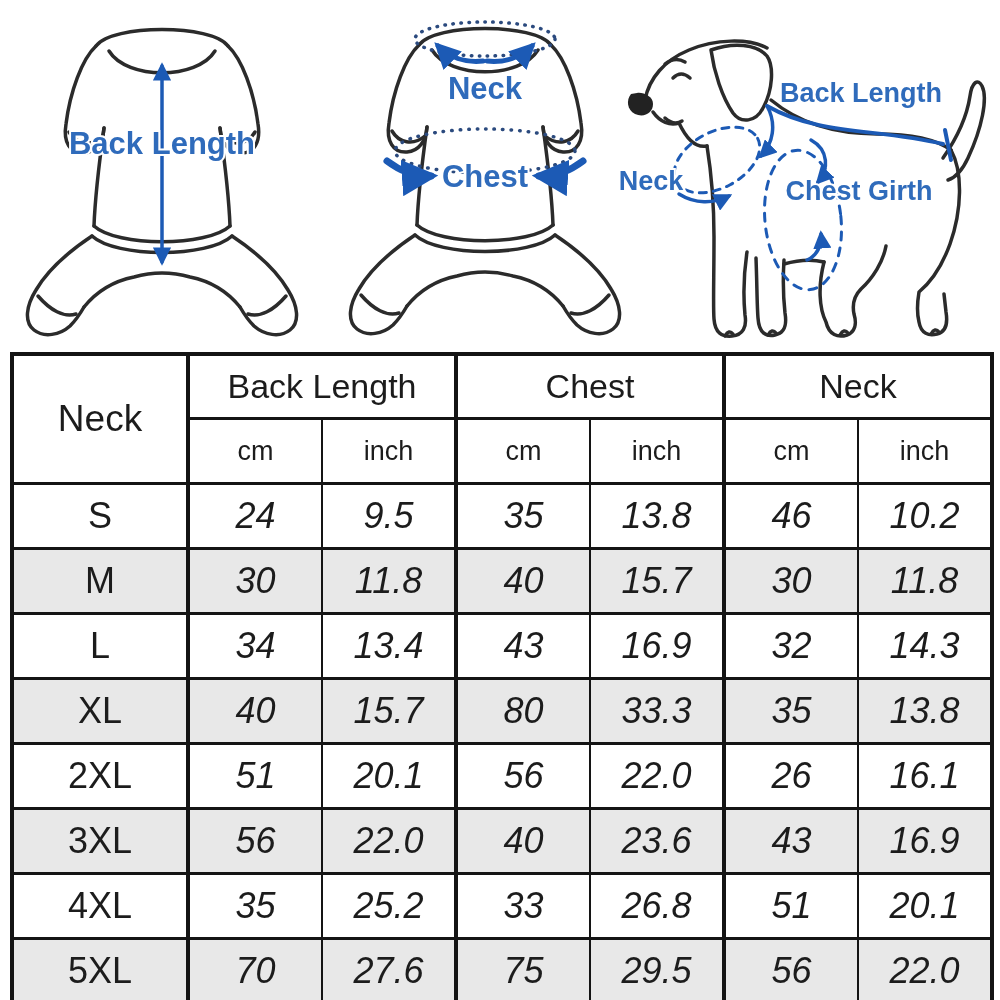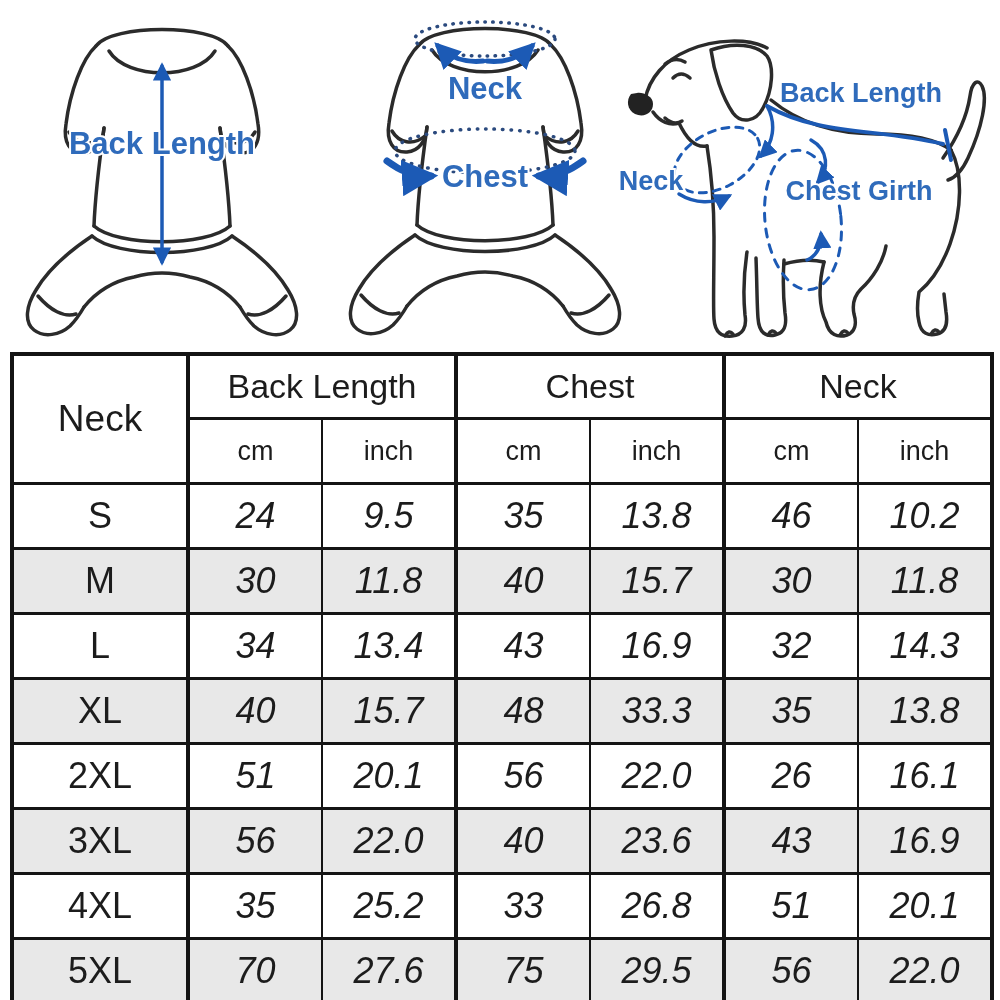--- a/index.html
+++ b/index.html
@@ -167,21 +167,21 @@
           <td class="val">13.4</td>
           <td class="val gb">43</td>
           <td class="val">16.9</td>
           <td class="val gb">32</td>
           <td class="val">14.3</td>
         </tr>
         <tr class="alt">
           <td class="sizecol">XL</td>
           <td class="val gb">40</td>
           <td class="val">15.7</td>
-          <td class="val gb">48</td>
+          <td class="val gb">80</td>
           <td class="val">33.3</td>
           <td class="val gb">35</td>
           <td class="val">13.8</td>
         </tr>
         <tr>
           <td class="sizecol">2XL</td>
           <td class="val gb">51</td>
           <td class="val">20.1</td>
           <td class="val gb">56</td>
           <td class="val">22.0</td>

